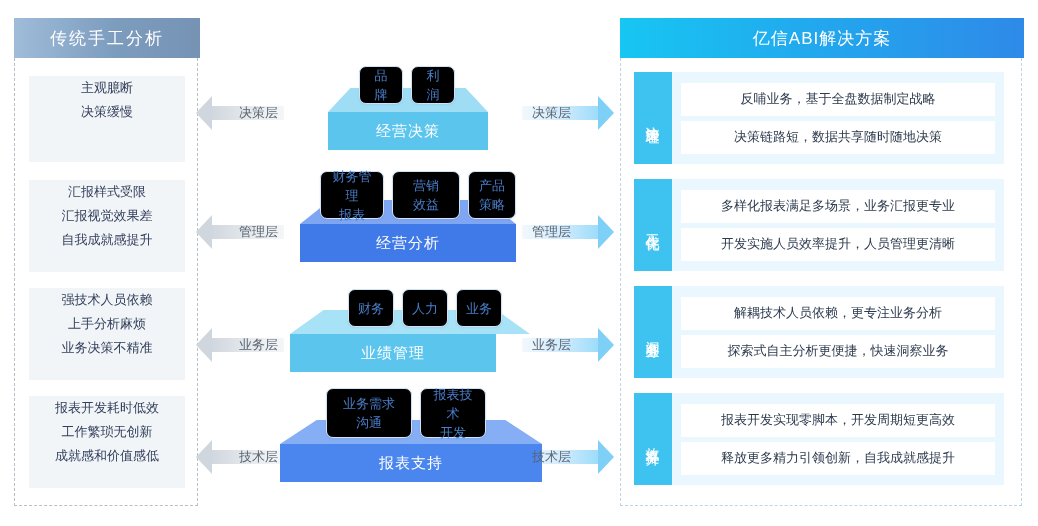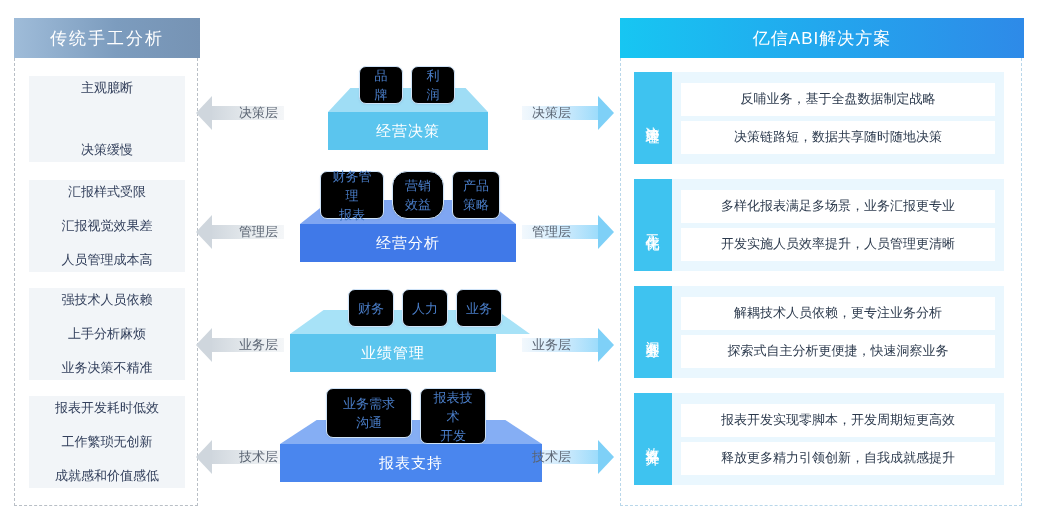--- a/index.html
+++ b/index.html
@@ -23,21 +23,21 @@
     color:#ffffff;font-size:17px;letter-spacing:2px;font-weight:400;
   }
   .left-body{
     position:absolute;left:0;top:40px;width:184px;height:448px;
     border:1px dashed #b9bfc6;border-top:none;
     box-sizing:border-box;
   }
   .pain-box{
     position:absolute;left:14px;width:156px;
     background:#F2F5F8;
-    display:flex;flex-direction:column;align-items:center;justify-content:space-between;
+    display:flex;flex-direction:column;align-items:center;justify-content:flex-start;
     color:#33405c;font-size:13px;line-height:24px;
     box-sizing:border-box;
   }
   .pain-box div{white-space:nowrap;}
   .pb1{top:18px;height:86px;}
   .pb2{top:122px;height:92px;}
   .pb3{top:230px;height:92px;}
   .pb4{top:338px;height:92px;}
 
   
@@ -135,21 +135,21 @@
   <div class="left-panel">
     <div class="left-header">传统手工分析</div>
     <div class="left-body">
       <div class="pain-box pb1">
         <div>主观臆断</div>
         <div>决策缓慢</div>
       </div>
       <div class="pain-box pb2">
         <div>汇报样式受限</div>
         <div>汇报视觉效果差</div>
-        <div>人员管理成本高</div>
+        <div>自我成就感提升</div>
       </div>
       <div class="pain-box pb3">
         <div>强技术人员依赖</div>
         <div>上手分析麻烦</div>
         <div>业务决策不精准</div>
       </div>
       <div class="pain-box pb4">
         <div>报表开发耗时低效</div>
         <div>工作繁琐无创新</div>
         <div>成就感和价值感低</div>
@@ -213,21 +213,21 @@
     </div>
 
     <div class="layer" style="left:100px;top:200px;width:216px;height:74px;">
       <div class="blk" style="width:216px;">
         <div class="top" style="width:216px;background:#7FA6F2;"></div>
         <div class="front" style="width:216px;background:#4079E8;">经营分析</div>
       </div>
       <div class="chips" style="left:20px;top:-29px;">
         <div class="chip" style="width:64px;height:48px;white-space:pre-line;">财务管理
 报表</div>
-        <div class="chip" style="width:52px;height:48px;white-space:pre-line;border-radius:15px;">营销
+        <div class="chip" style="width:68px;height:48px;white-space:pre-line;">营销
 效益</div>
         <div class="chip" style="width:48px;height:48px;white-space:pre-line;">产品
 策略</div>
       </div>
     </div>
 
     <div class="layer" style="left:90px;top:310px;width:240px;height:74px;">
       <div class="blk" style="width:240px;">
         <div class="top" style="width:240px;background:#A7E2F7;"></div>
         <div class="front" style="width:206px;background:#5BC5EE;">业绩管理</div>
@@ -240,21 +240,21 @@
     </div>
 
     <div class="layer" style="left:80px;top:420px;width:262px;height:74px;">
       <div class="blk" style="width:262px;">
         <div class="top" style="width:262px;background:#85AEF4;"></div>
         <div class="front" style="width:262px;background:#4A86EE;">报表支持</div>
       </div>
       <div class="chips" style="left:46px;top:-32px;">
         <div class="chip" style="width:86px;height:50px;white-space:pre-line;">业务需求
 沟通</div>
-        <div class="chip" style="width:66px;height:56px;white-space:pre-line;">报表技术
+        <div class="chip" style="width:66px;height:50px;white-space:pre-line;">报表技术
 开发</div>
       </div>
     </div>
 
   </div>
 
   <div class="right-panel">
     <div class="right-header">亿信ABI解决方案</div>
     <div class="right-body">
 

